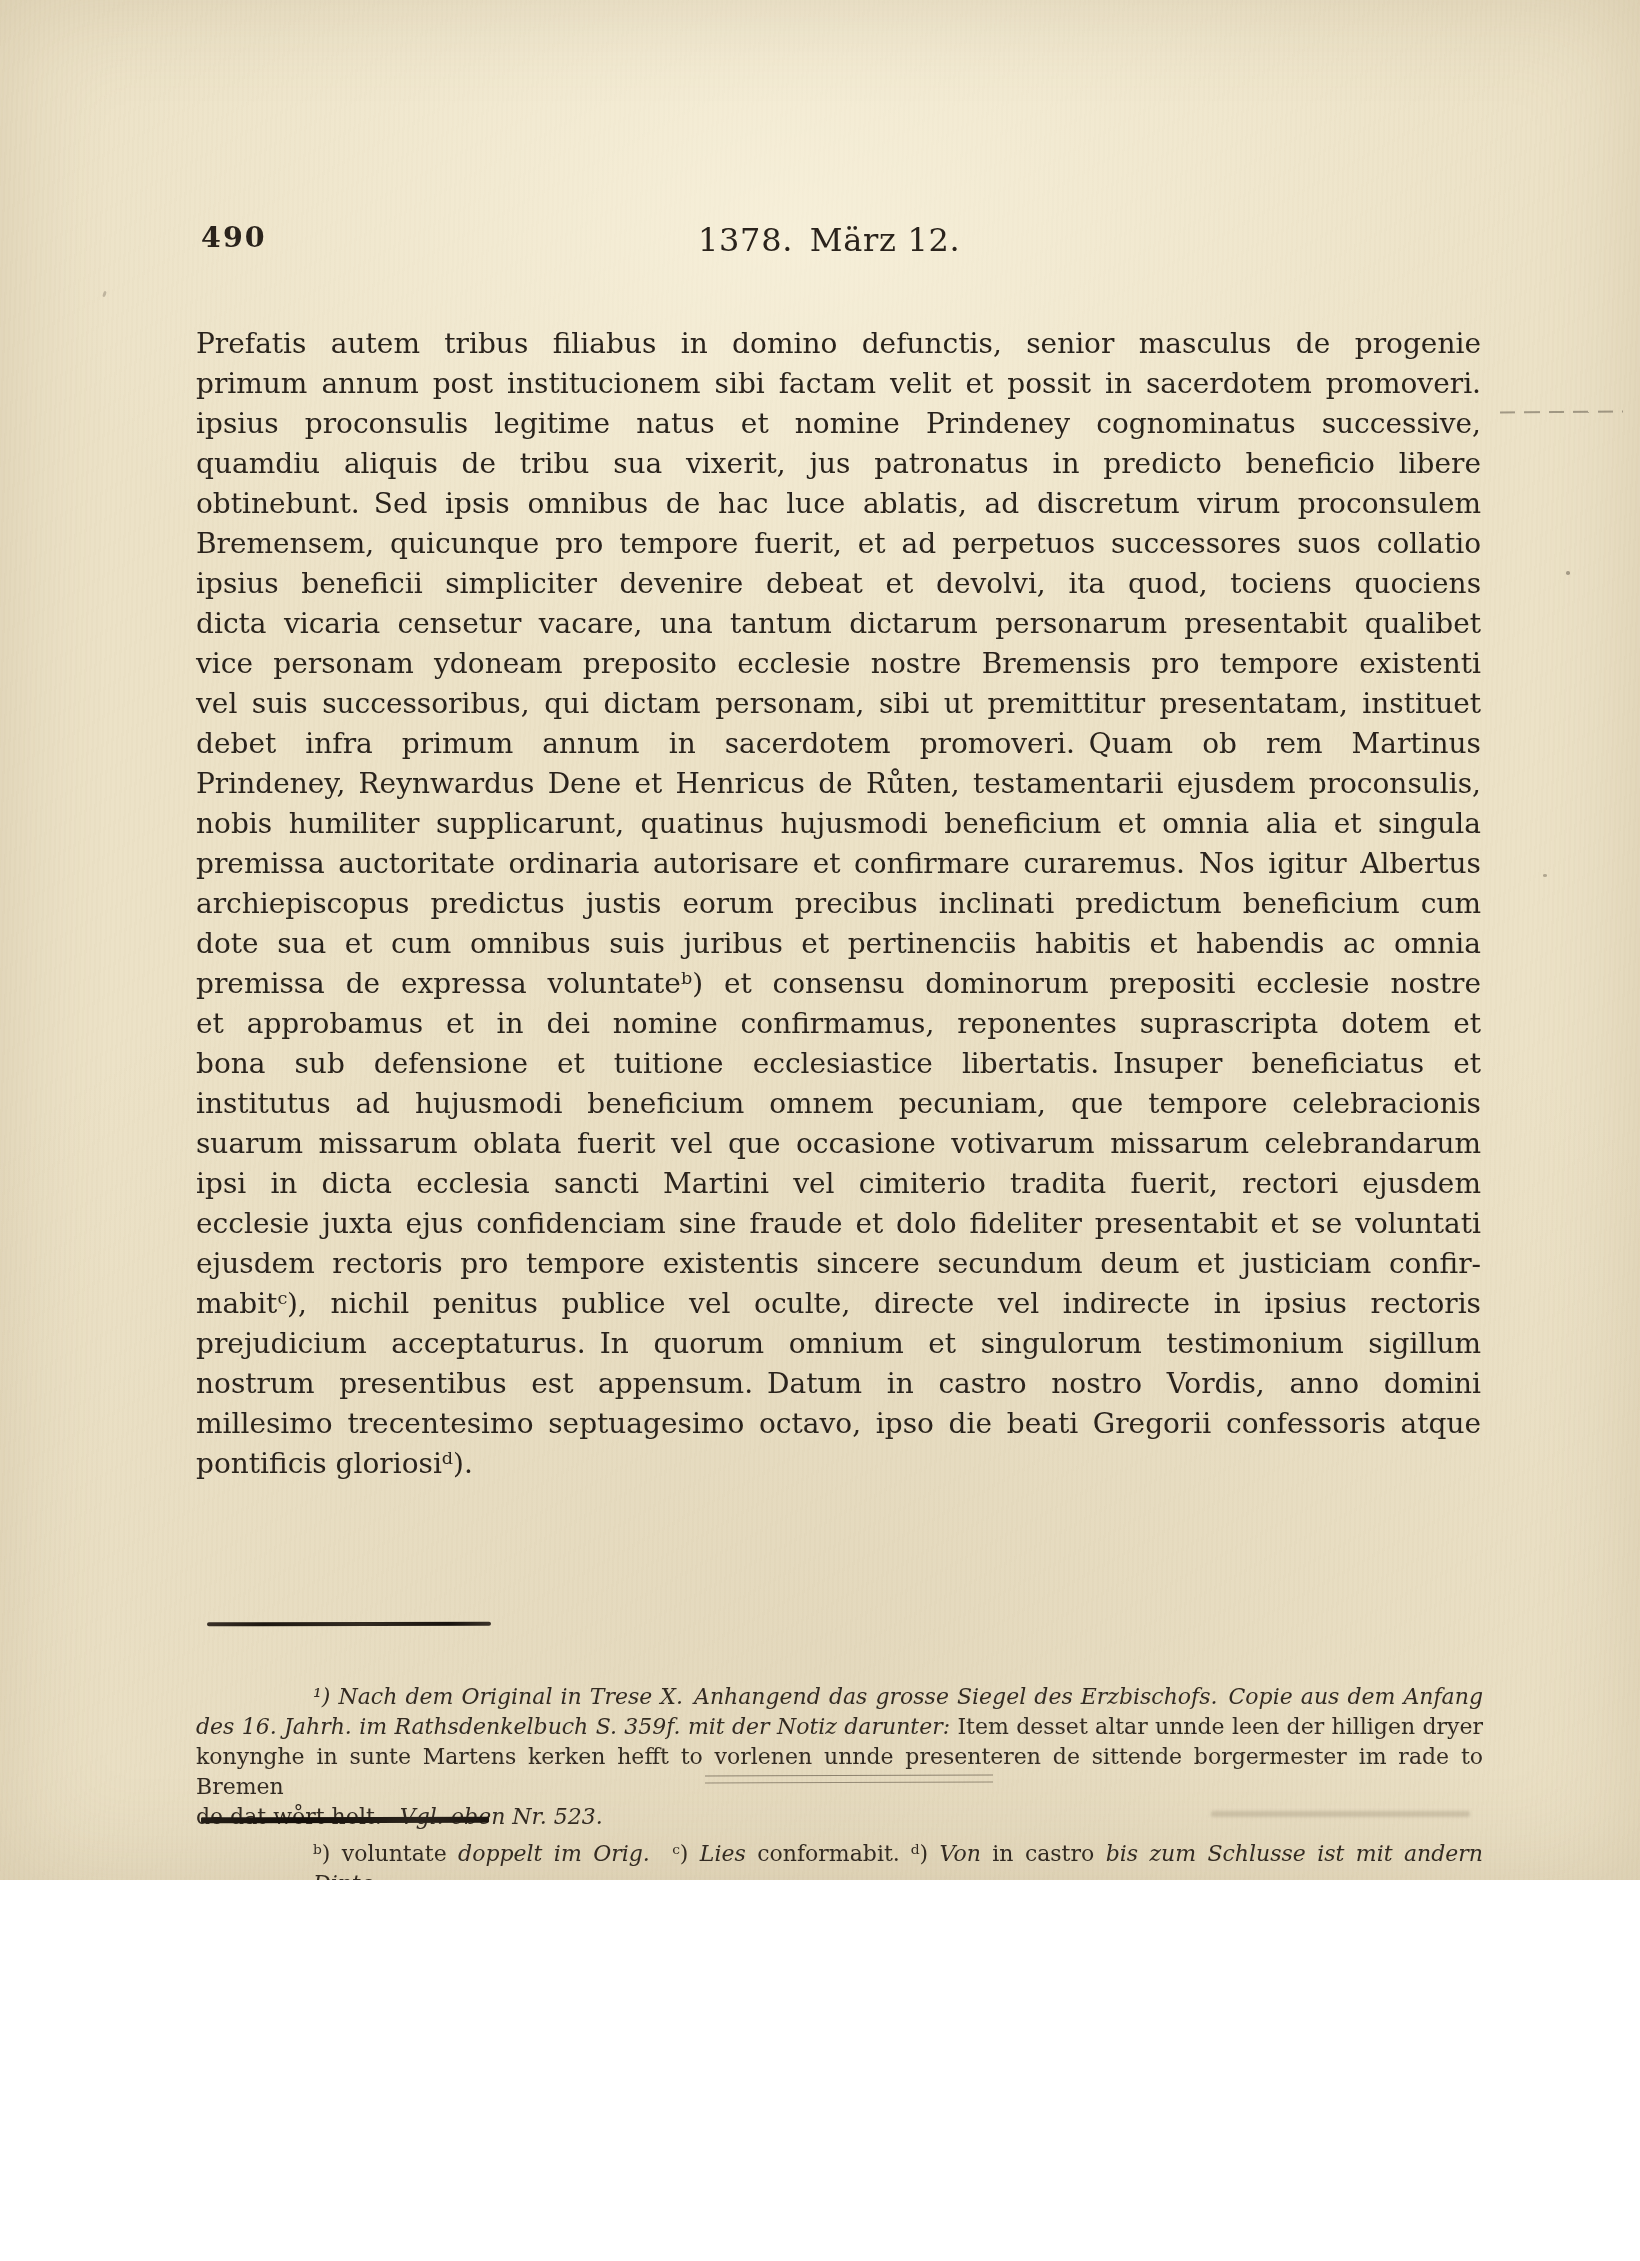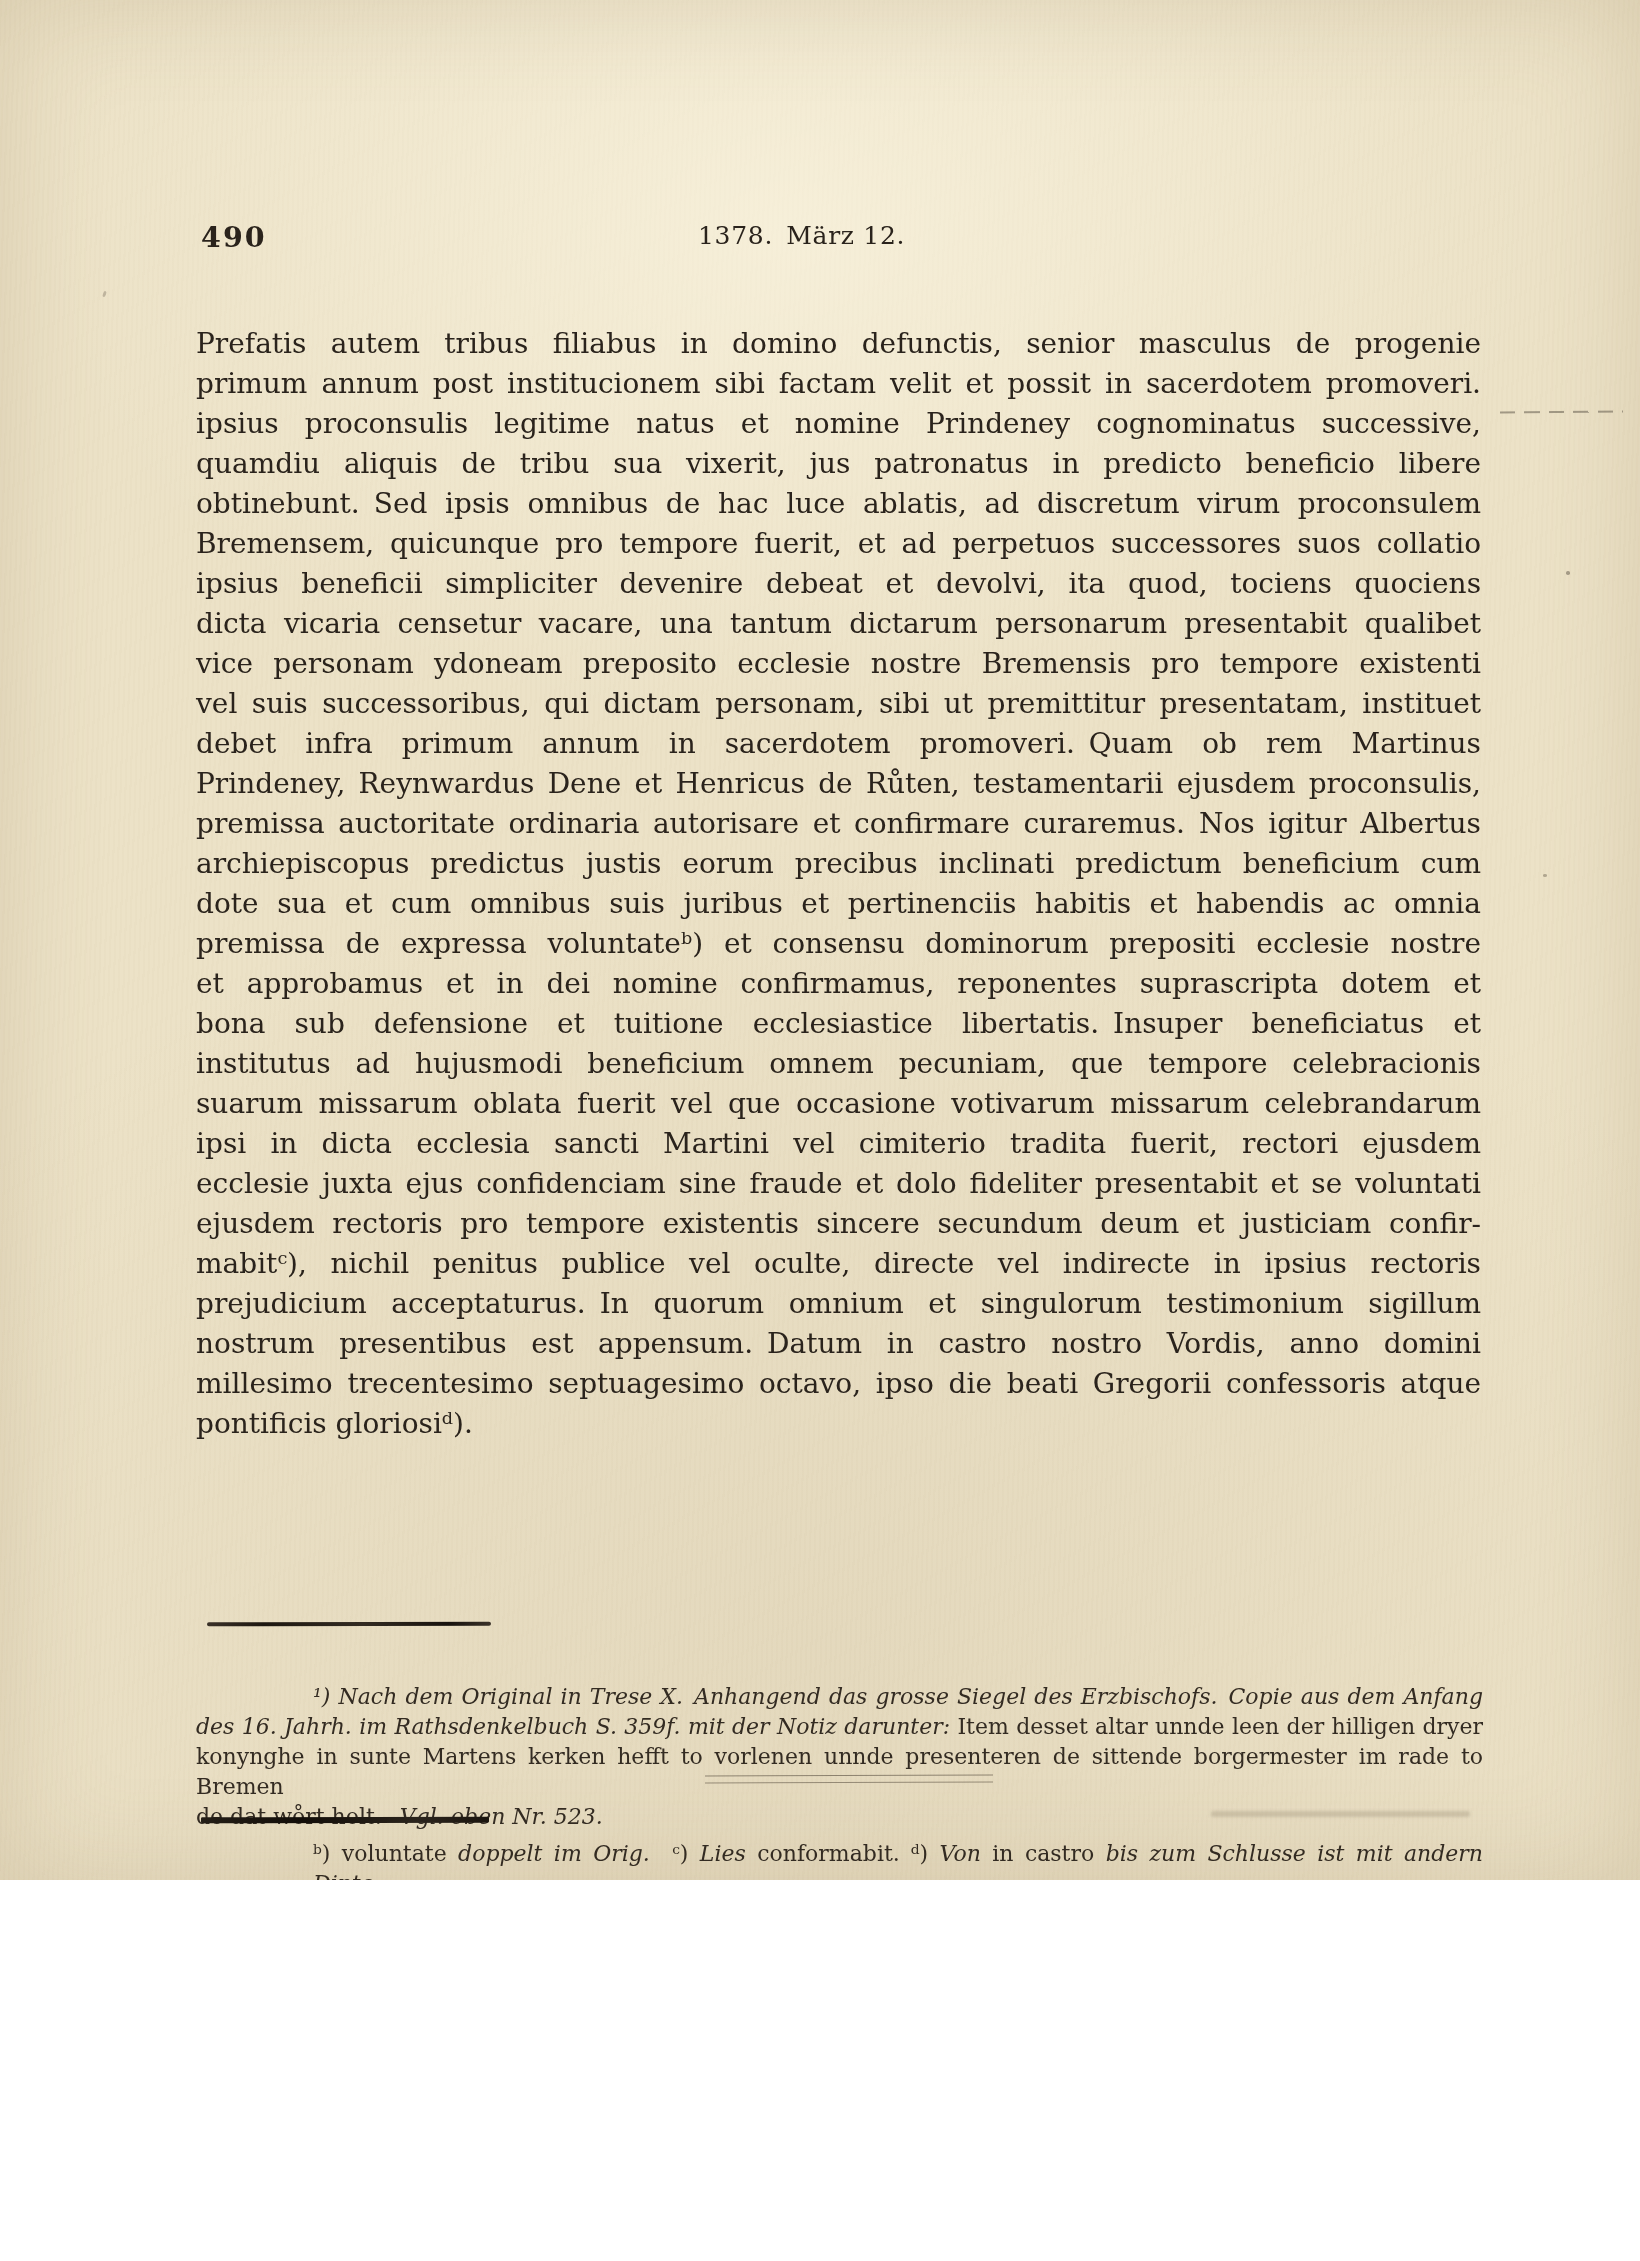--- a/index.html
+++ b/index.html
@@ -15,21 +15,21 @@
     overflow:hidden;
     font-family:"DejaVu Serif","Liberation Serif",serif;
     color:#2a231c;
   }
   .pagenum{
     position:absolute;left:201px;top:220px;
     font-size:28.5px;font-weight:bold;letter-spacing:2.1px;
   }
   .runhead{
     position:absolute;left:698px;top:221px;
-    font-size:25px;letter-spacing:0.7px;
+    font-size:32px;letter-spacing:0.7px;
   }
   .body-text{
     position:absolute;left:196px;top:324px;width:1285px;
     font-size:28px;line-height:40px;
     text-align:justify;
   }
   .body-text .line{text-align:justify;text-align-last:justify;}
   .body-text .line.last{text-align-last:left;}
   .fn{
     position:absolute;left:196px;width:1287px;
@@ -84,20 +84,21 @@
       <div class="line">ipsius proconsulis legitime natus et nomine Prindeney cognominatus successive,</div>
       <div class="line">quamdiu aliquis de tribu sua vixerit, jus patronatus in predicto beneficio libere</div>
       <div class="line">obtinebunt. Sed ipsis omnibus de hac luce ablatis, ad discretum virum proconsulem</div>
       <div class="line">Bremensem, quicunque pro tempore fuerit, et ad perpetuos successores suos collatio</div>
       <div class="line">ipsius beneficii simpliciter devenire debeat et devolvi, ita quod, tociens quociens</div>
       <div class="line">dicta vicaria censetur vacare, una tantum dictarum personarum presentabit qualibet</div>
       <div class="line">vice personam ydoneam preposito ecclesie nostre Bremensis pro tempore existenti</div>
       <div class="line">vel suis successoribus, qui dictam personam, sibi ut premittitur presentatam, instituet</div>
       <div class="line">debet infra primum annum in sacerdotem promoveri. Quam ob rem Martinus</div>
       <div class="line">Prindeney, Reynwardus Dene et Henricus de Růten, testamentarii ejusdem proconsulis,</div>
+      <div class="line">nobis humiliter supplicarunt, quatinus hujusmodi beneficium et omnia alia et singula</div>
       <div class="line">premissa auctoritate ordinaria autorisare et confirmare curaremus. Nos igitur Albertus</div>
       <div class="line">archiepiscopus predictus justis eorum precibus inclinati predictum beneficium cum</div>
       <div class="line">dote sua et cum omnibus suis juribus et pertinenciis habitis et habendis ac omnia</div>
       <div class="line">premissa de expressa voluntateᵇ) et consensu dominorum prepositi ecclesie nostre</div>
       <div class="line">et approbamus et in dei nomine confirmamus, reponentes suprascripta dotem et</div>
       <div class="line">bona sub defensione et tuitione ecclesiastice libertatis. Insuper beneficiatus et</div>
       <div class="line">institutus ad hujusmodi beneficium omnem pecuniam, que tempore celebracionis</div>
       <div class="line">suarum missarum oblata fuerit vel que occasione votivarum missarum celebrandarum</div>
       <div class="line">ipsi in dicta ecclesia sancti Martini vel cimiterio tradita fuerit, rectori ejusdem</div>
       <div class="line">ecclesie juxta ejus confidenciam sine fraude et dolo fideliter presentabit et se voluntati</div>

